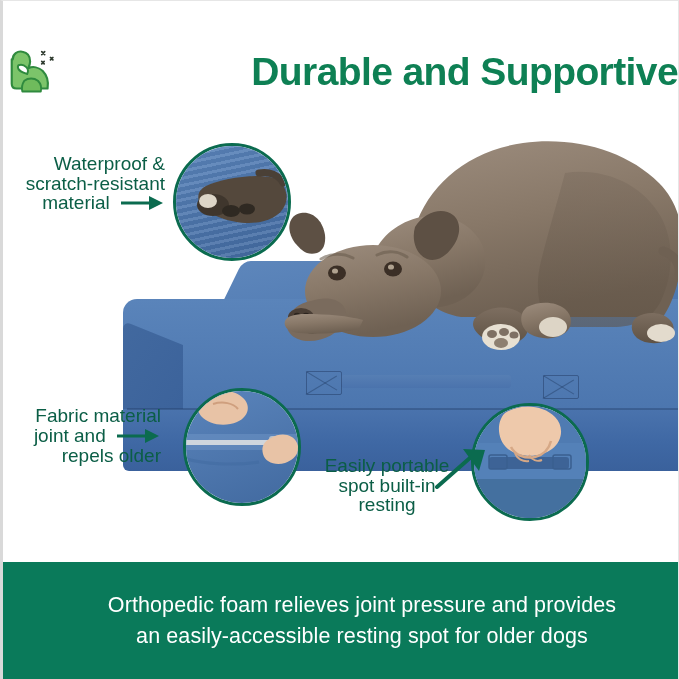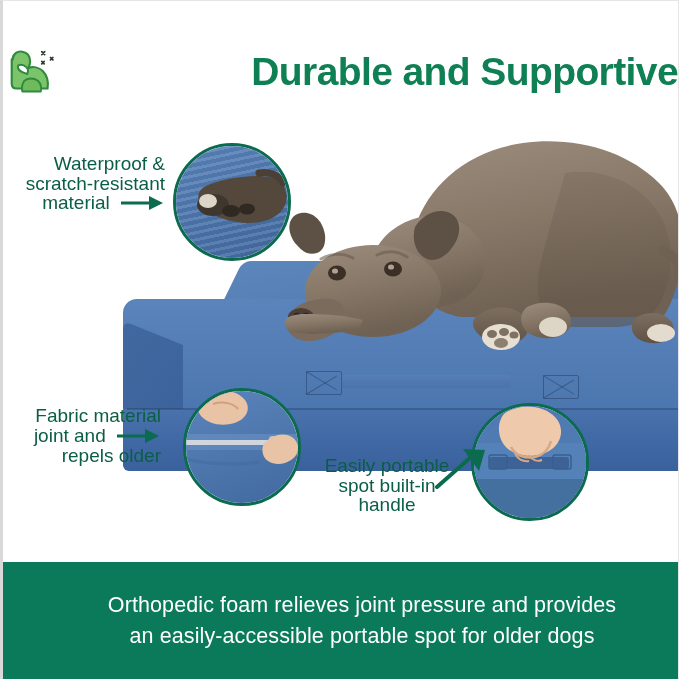--- a/index.html
+++ b/index.html
@@ -283,27 +283,27 @@
           <path d="M28 0l14 7-14 7z" fill="#0b6b4f"></path>
         </svg>
       </span>
     </div>
     <div>repels older</div>
   </div>
 
   <div class="anno center" style="left:318px;top:455px;width:132px;">
     <div>Easily portable</div>
     <div>spot built-in</div>
-    <div>handle</div>
+    <div>resting</div>
   </div>
   <span style="position:absolute;left:432px;top:442px;">
     <svg width="56" height="46" viewBox="0 0 56 46" aria-hidden="true">
       <path d="M2 44L36 14" stroke="#0b6b4f" stroke-width="4" stroke-linecap="round"></path>
       <path d="M28 6l22 1-6 21z" fill="#0b6b4f"></path>
     </svg>
   </span>
 
   <div class="banner">
     <div class="banner-line">Orthopedic foam relieves joint pressure and provides</div>
-    <div class="banner-line">an easily-accessible portable spot for older dogs</div>
+    <div class="banner-line">an easily-accessible resting spot for older dogs</div>
   </div>
 
 </div>
 
 </body></html>

